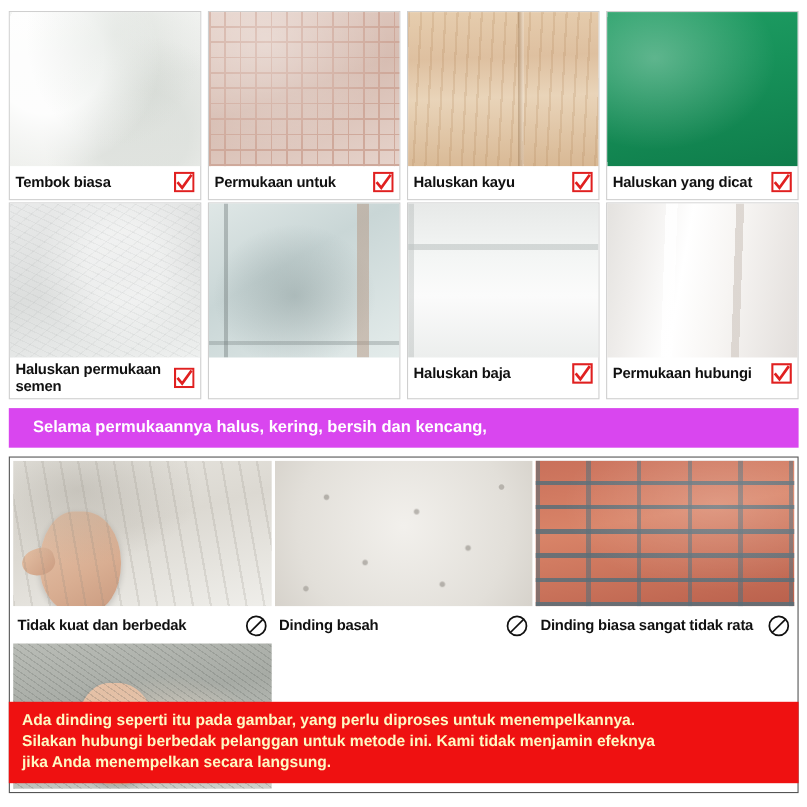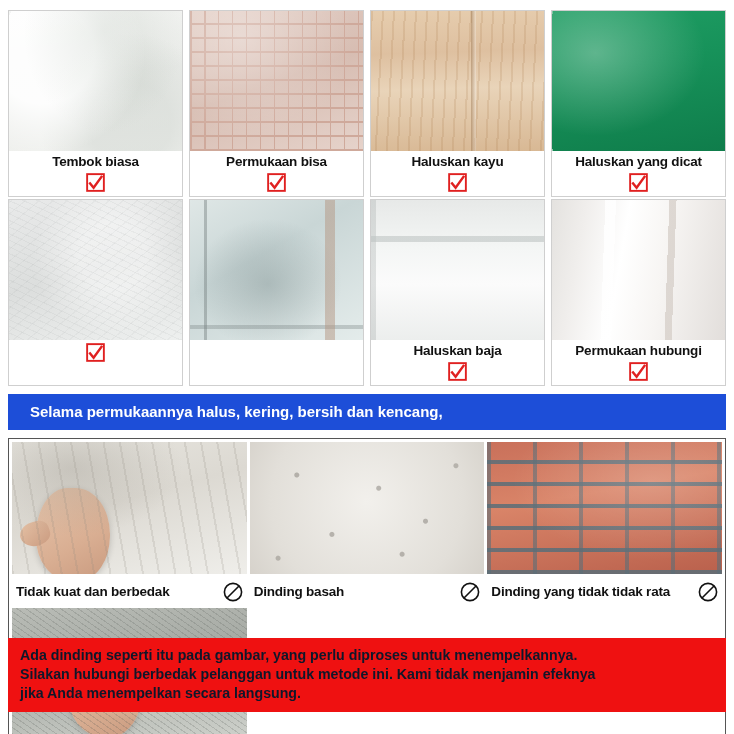--- a/index.html
+++ b/index.html
@@ -41,21 +41,20 @@
     display: block;
   }
   .caption {
     display: flex;
     align-items: center;
     justify-content: space-between;
     gap: 4px;
     padding: 3px 5px 4px 5px;
     min-height: 30px;
     box-sizing: border-box;
-    flex-direction: column;
   }
   .caption .txt {
     font-size: 13.5px;
     font-weight: bold;
     color: #111;
     line-height: 15px;
     letter-spacing: -0.2px;
   }
   .check {
     flex: 0 0 auto;
@@ -160,21 +159,21 @@
     content:"";
     position:absolute; inset:0;
     background:
       linear-gradient(92deg, rgba(0,0,0,0) 0 30%, rgba(255,255,255,.85) 30% 36%, rgba(0,0,0,0) 36%),
       linear-gradient(92deg, rgba(0,0,0,0) 0 66%, rgba(215,208,202,.8) 66% 70%, rgba(0,0,0,0) 70%);
   }
 
   
   .banner {
     margin-top: 8px;
-    background: #1d4ed8;
+    background: #d946ef;
     color: #ffffff;
     padding: 8px 10px 9px 22px;
     font-size: 15px;
     font-weight: bold;
     line-height: 19px;
     box-sizing: border-box;
   }
 
   
   .bad-wrap {
@@ -280,21 +279,21 @@
     transform: rotate(-18deg);
   }
 
   
   .notice {
     position: absolute;
     left: 8px;
     right: 8px;
     bottom: 22px;
     background: #ef1111;
-    color: #0f172a;
+    color: #fef9c3;
     padding: 8px 10px 9px 12px;
     font-size: 14.2px;
     font-weight: bold;
     line-height: 19px;
     box-sizing: border-box;
   }
 </style>
 </head>
 <body>
 
@@ -311,21 +310,21 @@
               <rect x="1.2" y="1.2" width="17.6" height="17.6" fill="none" stroke="#e02020" stroke-width="2"></rect>
               <path d="M3.5 10 L8 15.5 L17 3" fill="none" stroke="#e02020" stroke-width="2.6"></path>
             </svg>
         </span>
       </div>
     </div>
 
     <div class="cell">
       <div class="thumb t-tile"></div>
       <div class="caption">
-        <span class="txt">Permukaan bisa</span>
+        <span class="txt">Permukaan untuk</span>
         <span class="check">
           <svg viewBox="0 0 20 20" width="19" height="19">
               <rect x="1.2" y="1.2" width="17.6" height="17.6" fill="none" stroke="#e02020" stroke-width="2"></rect>
               <path d="M3.5 10 L8 15.5 L17 3" fill="none" stroke="#e02020" stroke-width="2.6"></path>
             </svg>
         </span>
       </div>
     </div>
 
     <div class="cell">
@@ -350,20 +349,21 @@
               <rect x="1.2" y="1.2" width="17.6" height="17.6" fill="none" stroke="#e02020" stroke-width="2"></rect>
               <path d="M3.5 10 L8 15.5 L17 3" fill="none" stroke="#e02020" stroke-width="2.6"></path>
             </svg>
         </span>
       </div>
     </div>
 
     <div class="cell">
       <div class="thumb t-cement"></div>
       <div class="caption">
+        <span class="txt">Haluskan permukaan semen</span>
         <span class="check">
           <svg viewBox="0 0 20 20" width="19" height="19">
               <rect x="1.2" y="1.2" width="17.6" height="17.6" fill="none" stroke="#e02020" stroke-width="2"></rect>
               <path d="M3.5 10 L8 15.5 L17 3" fill="none" stroke="#e02020" stroke-width="2.6"></path>
             </svg>
         </span>
       </div>
     </div>
 
     <div class="cell">
@@ -429,21 +429,21 @@
                 <circle cx="10" cy="10" r="8.6" fill="none" stroke="#111" stroke-width="1.6"></circle>
                 <line x1="4" y1="16" x2="16" y2="4" stroke="#111" stroke-width="1.6"></line>
               </svg>
           </span>
         </div>
       </div>
 
       <div class="bad-cell">
         <div class="bad-thumb t-bad3"></div>
         <div class="bad-caption">
-          <span class="txt">Dinding yang tidak tidak rata</span>
+          <span class="txt">Dinding biasa sangat tidak rata</span>
           <span class="cross">
             <svg viewBox="0 0 20 20" width="20" height="20">
                 <circle cx="10" cy="10" r="8.6" fill="none" stroke="#111" stroke-width="1.6"></circle>
                 <line x1="4" y1="16" x2="16" y2="4" stroke="#111" stroke-width="1.6"></line>
               </svg>
           </span>
         </div>
       </div>
 
       <div class="bad-cell">

